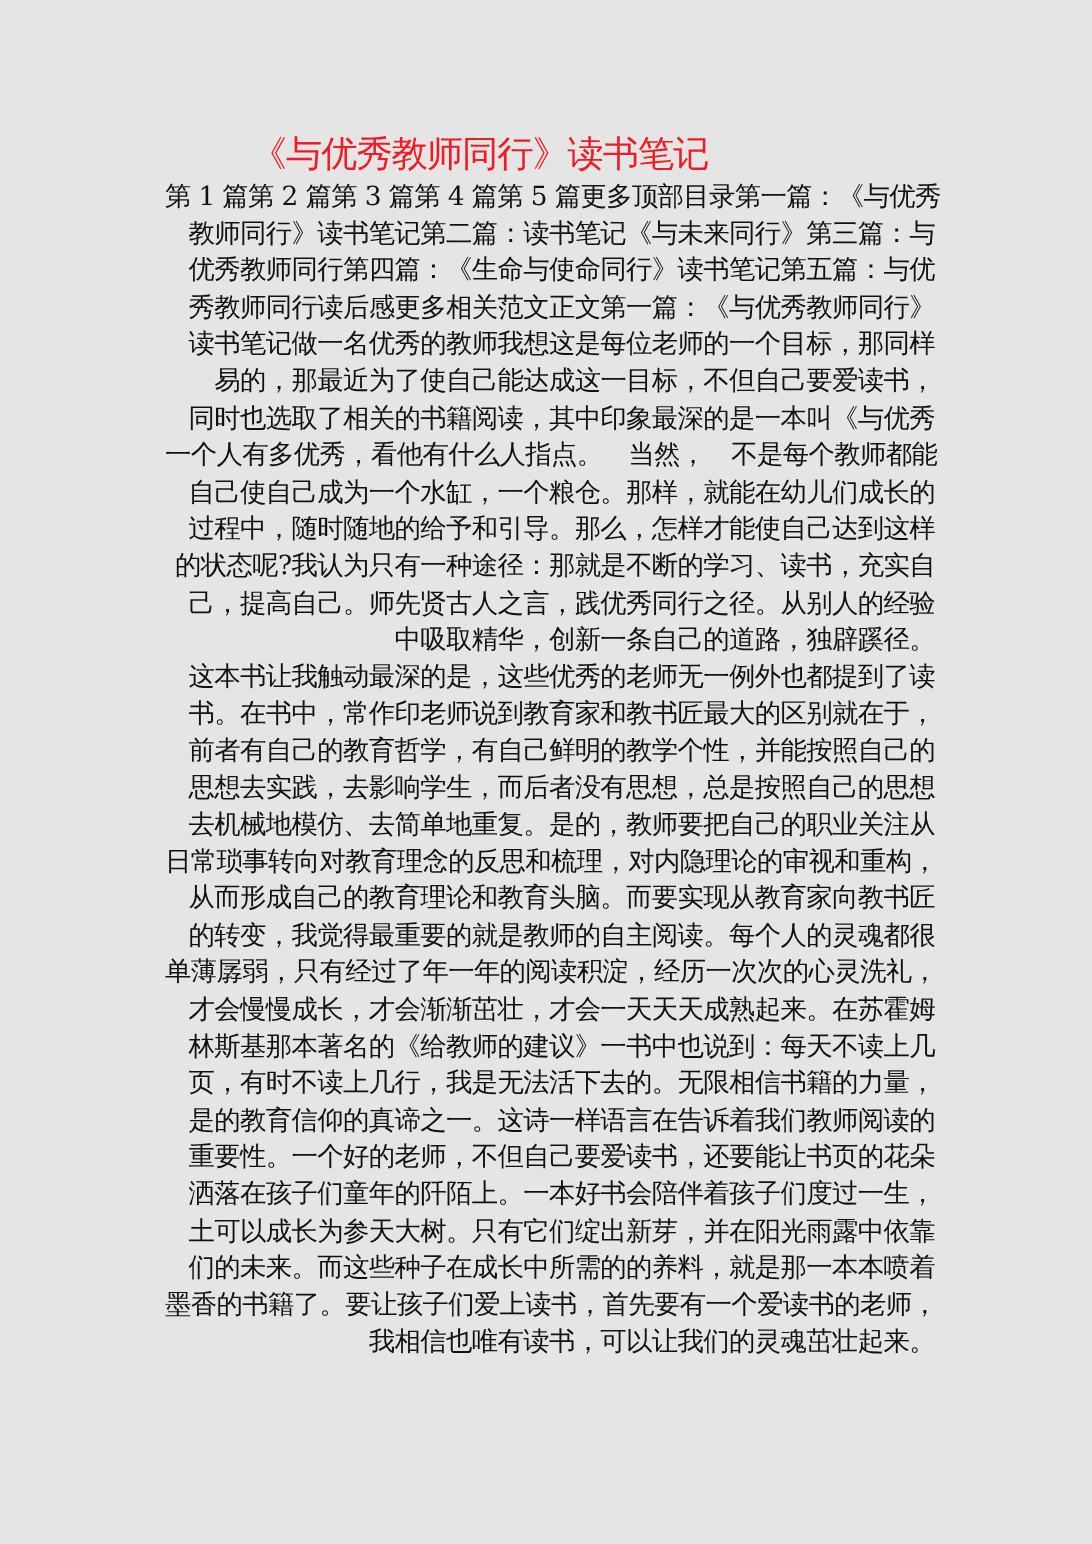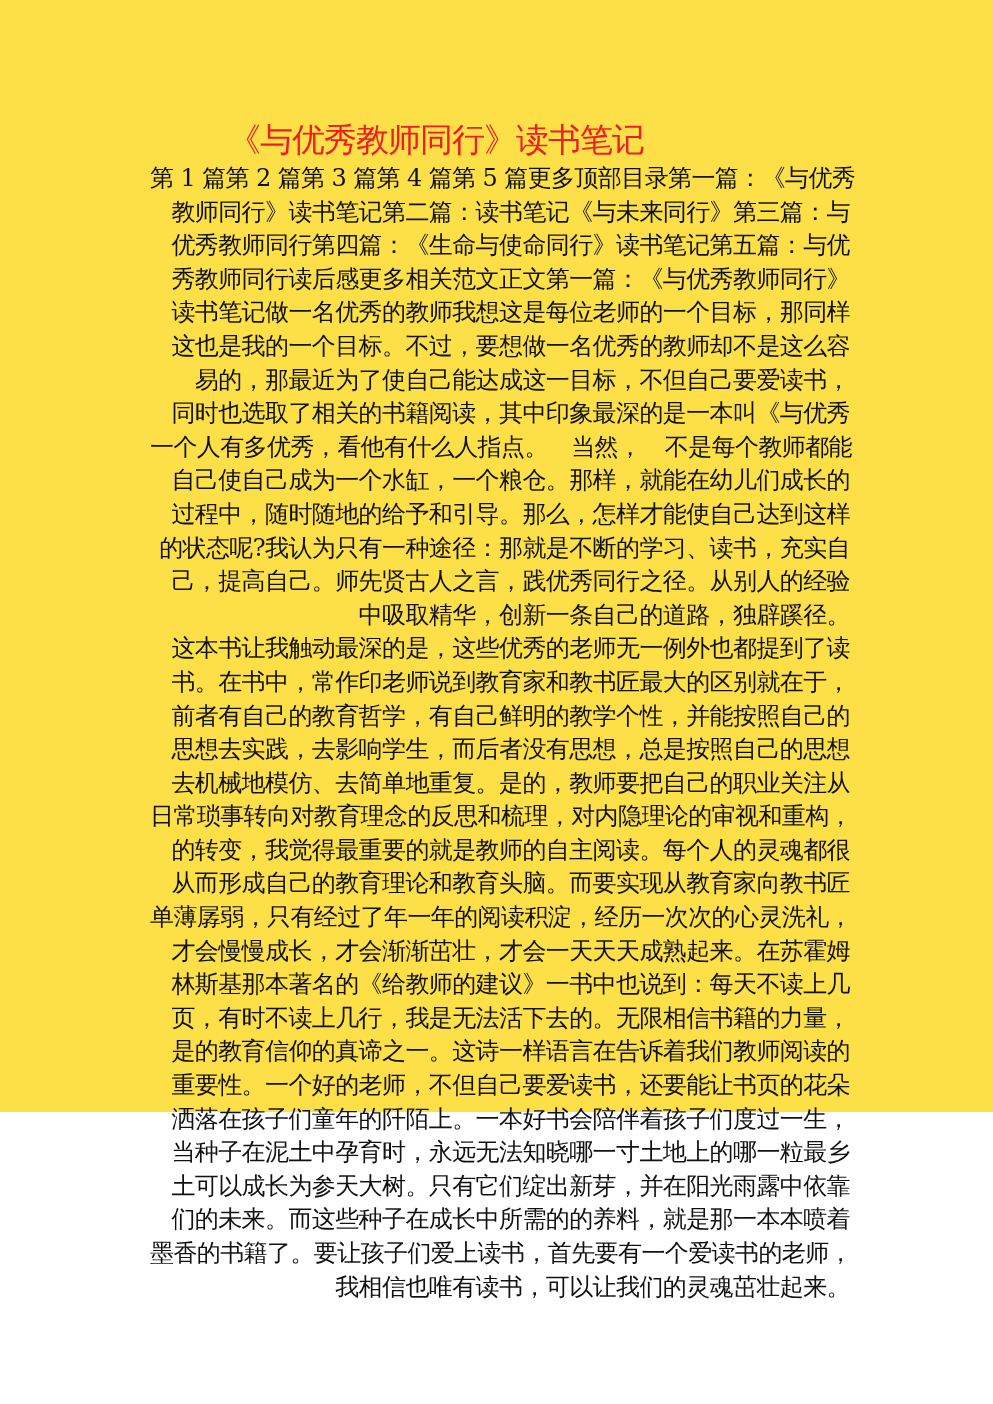--- a/index.html
+++ b/index.html
@@ -1,17 +1,17 @@
 <!DOCTYPE html>
 <html><head>
 <meta charset="utf-8">
 <style>
   html, body { margin:0; padding:0; background:#ffffff; }
   body { width:993px; height:1404px; position:relative; overflow:hidden; }
-  .page { position:absolute; left:0; top:0; width:993px; height:1112px; background:#fde047; }
+  .page { position:absolute; left:0; top:0; width:993px; height:1404px; background:#e5e5e5; }
   .title {
     position:absolute; left:228px; top:118px;
     font-family:"DejaVu Serif", "Liberation Serif", serif;
     font-size:33px; line-height:44px; color:#ee1c25; white-space:nowrap;
     letter-spacing:-1px;
   }
   .body {
     position:absolute; left:150px; top:162px; width:700px;text-align:right;
   }
   .line {
@@ -24,43 +24,41 @@
 <body>
 
 <div class="page">
   <div class="title">《与优秀教师同行》读书笔记</div>
   <div class="body">
     <div class="line">第 1 篇第 2 篇第 3 篇第 4 篇第 5 篇更多顶部目录第一篇：《与优秀</div>
     <div class="line">教师同行》读书笔记第二篇：读书笔记《与未来同行》第三篇：与</div>
     <div class="line">优秀教师同行第四篇：《生命与使命同行》读书笔记第五篇：与优</div>
     <div class="line">秀教师同行读后感更多相关范文正文第一篇：《与优秀教师同行》</div>
     <div class="line">读书笔记做一名优秀的教师我想这是每位老师的一个目标，那同样</div>
-    <div class="line">这也是我的一个目标。不过，要想做一名优秀的教师却不是这么容</div>
     <div class="line">易的，那最近为了使自己能达成这一目标，不但自己要爱读书，</div>
     <div class="line">同时也选取了相关的书籍阅读，其中印象最深的是一本叫《与优秀</div>
     <div class="line">一个人有多优秀，看他有什么人指点。　当然，　不是每个教师都能</div>
     <div class="line">自己使自己成为一个水缸，一个粮仓。那样，就能在幼儿们成长的</div>
     <div class="line">过程中，随时随地的给予和引导。那么，怎样才能使自己达到这样</div>
     <div class="line">的状态呢?我认为只有一种途径：那就是不断的学习、读书，充实自</div>
     <div class="line">己，提高自己。师先贤古人之言，践优秀同行之径。从别人的经验</div>
     <div class="line">中吸取精华，创新一条自己的道路，独辟蹊径。</div>
     <div class="line">这本书让我触动最深的是，这些优秀的老师无一例外也都提到了读</div>
     <div class="line">书。在书中，常作印老师说到教育家和教书匠最大的区别就在于，</div>
     <div class="line">前者有自己的教育哲学，有自己鲜明的教学个性，并能按照自己的</div>
     <div class="line">思想去实践，去影响学生，而后者没有思想，总是按照自己的思想</div>
     <div class="line">去机械地模仿、去简单地重复。是的，教师要把自己的职业关注从</div>
     <div class="line">日常琐事转向对教育理念的反思和梳理，对内隐理论的审视和重构，</div>
+    <div class="line">从而形成自己的教育理论和教育头脑。而要实现从教育家向教书匠</div>
     <div class="line">的转变，我觉得最重要的就是教师的自主阅读。每个人的灵魂都很</div>
-    <div class="line">从而形成自己的教育理论和教育头脑。而要实现从教育家向教书匠</div>
     <div class="line">单薄孱弱，只有经过了年一年的阅读积淀，经历一次次的心灵洗礼，</div>
     <div class="line">才会慢慢成长，才会渐渐茁壮，才会一天天天成熟起来。在苏霍姆</div>
     <div class="line">林斯基那本著名的《给教师的建议》一书中也说到：每天不读上几</div>
     <div class="line">页，有时不读上几行，我是无法活下去的。无限相信书籍的力量，</div>
     <div class="line">是的教育信仰的真谛之一。这诗一样语言在告诉着我们教师阅读的</div>
     <div class="line">重要性。一个好的老师，不但自己要爱读书，还要能让书页的花朵</div>
     <div class="line">洒落在孩子们童年的阡陌上。一本好书会陪伴着孩子们度过一生，</div>
-    <div class="line">当种子在泥土中孕育时，永远无法知晓哪一寸土地上的哪一粒最乡</div>
     <div class="line">土可以成长为参天大树。只有它们绽出新芽，并在阳光雨露中依靠</div>
     <div class="line">们的未来。而这些种子在成长中所需的的养料，就是那一本本喷着</div>
     <div class="line">墨香的书籍了。要让孩子们爱上读书，首先要有一个爱读书的老师，</div>
     <div class="line">我相信也唯有读书，可以让我们的灵魂茁壮起来。</div>
   </div>
 </div>
 
 </body></html>

